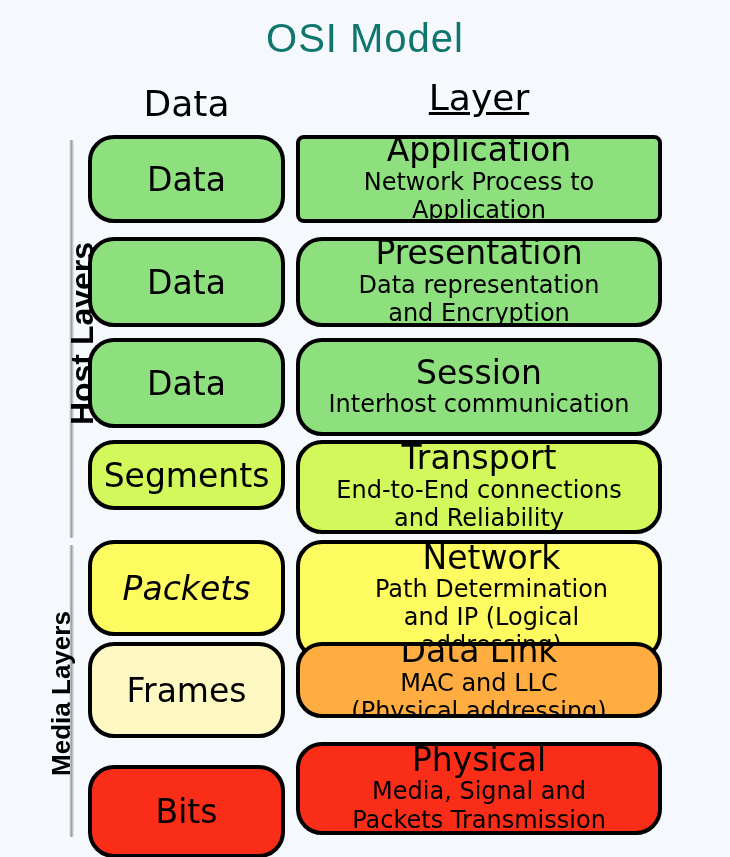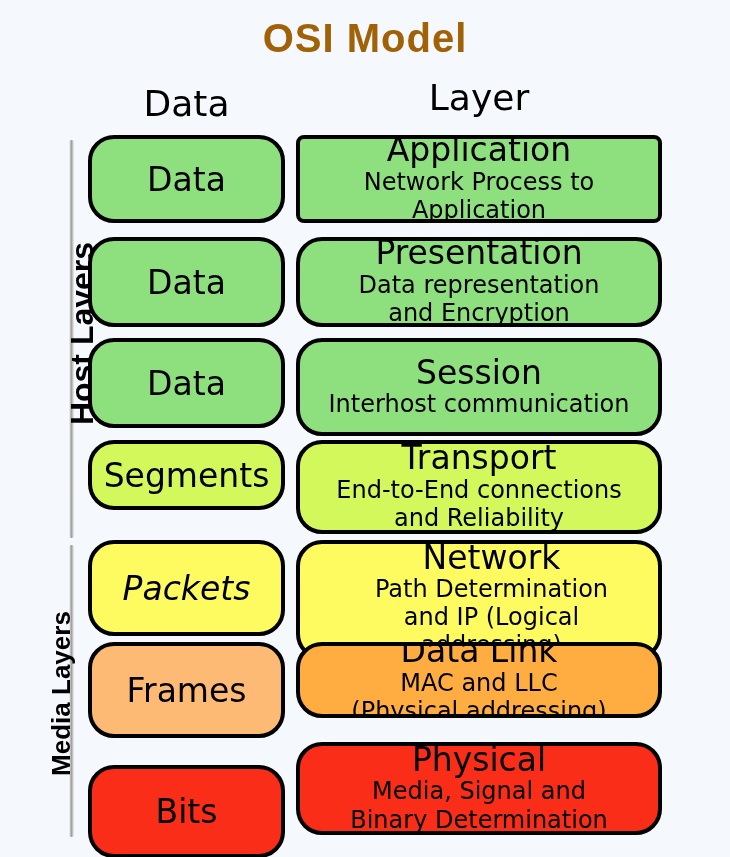--- a/index.html
+++ b/index.html
@@ -23,39 +23,39 @@
   }
 
   
   .title {
     position: absolute;
     left: 0;
     top: 18px;
     width: 730px;
     text-align: center;
     font-family: "Liberation Sans", sans-serif;
-    font-weight: bold;
+    font-weight: normal;
     font-size: 40px;
     letter-spacing: 1px;
-    color: #a16207;
+    color: #0f766e;
     line-height: 1;
   }
 
   
   .col-head {
     position: absolute;
     font-family: "DejaVu Sans", sans-serif;
     font-weight: normal;
     font-size: 36px;
     color: #000000;
     line-height: 1;
     text-align: center;
   }
   .col-head-data  { left: 88px;  top: 86px; width: 197px; }
-  .col-head-layer { left: 296px; top: 80px; width: 366px; }
+  .col-head-layer { left: 296px; top: 80px; width: 366px; text-decoration: underline; }
 
   
   .group-label {
     position: absolute;
     font-family: "Liberation Sans", sans-serif;
     font-weight: bold;
     color: #000000;
     white-space: nowrap;
     transform-origin: 50% 50%;
     transform: rotate(-90deg);
@@ -194,34 +194,34 @@
         <div class="box box-data" style="top: 540px; height: 96px; background: rgb(253, 251, 96); font-style: italic;">
           <div>Packets</div>
         </div>
         <div class="box box-layer" style="top: 540px; height: 120px; background: rgb(253, 251, 96); padding-left: 31px;">
           <div class="layer-title">Network</div>
           <div class="layer-sub">Path Determination</div>
           <div class="layer-sub">and IP (Logical addressing)</div>
         </div>
       </div>
       <div class="row" style="top: 0px;">
-        <div class="box box-data" style="top: 642px; height: 96px; background: #fdba74;">
+        <div class="box box-data" style="top: 642px; height: 96px; background: #fef9c3;">
           <div>Frames</div>
         </div>
         <div class="box box-layer" style="top: 642px; height: 76px; background: rgb(255, 173, 64);">
           <div class="layer-title">Data Link</div>
           <div class="layer-sub">MAC and LLC</div>
           <div class="layer-sub">(Physical addressing)</div>
         </div>
       </div>
       <div class="row" style="top: 0px;">
         <div class="box box-data" style="top: 742px; height: 93px; background: rgb(250, 45, 24); margin-top: 23px;">
           <div>Bits</div>
         </div>
         <div class="box box-layer" style="top: 742px; height: 93px; background: rgb(250, 45, 24);">
           <div class="layer-title">Physical</div>
           <div class="layer-sub">Media, Signal and</div>
-          <div class="layer-sub">Binary Determination</div>
+          <div class="layer-sub">Packets Transmission</div>
         </div>
       </div>
     </div>
 
 </div>
 
 </body></html>

